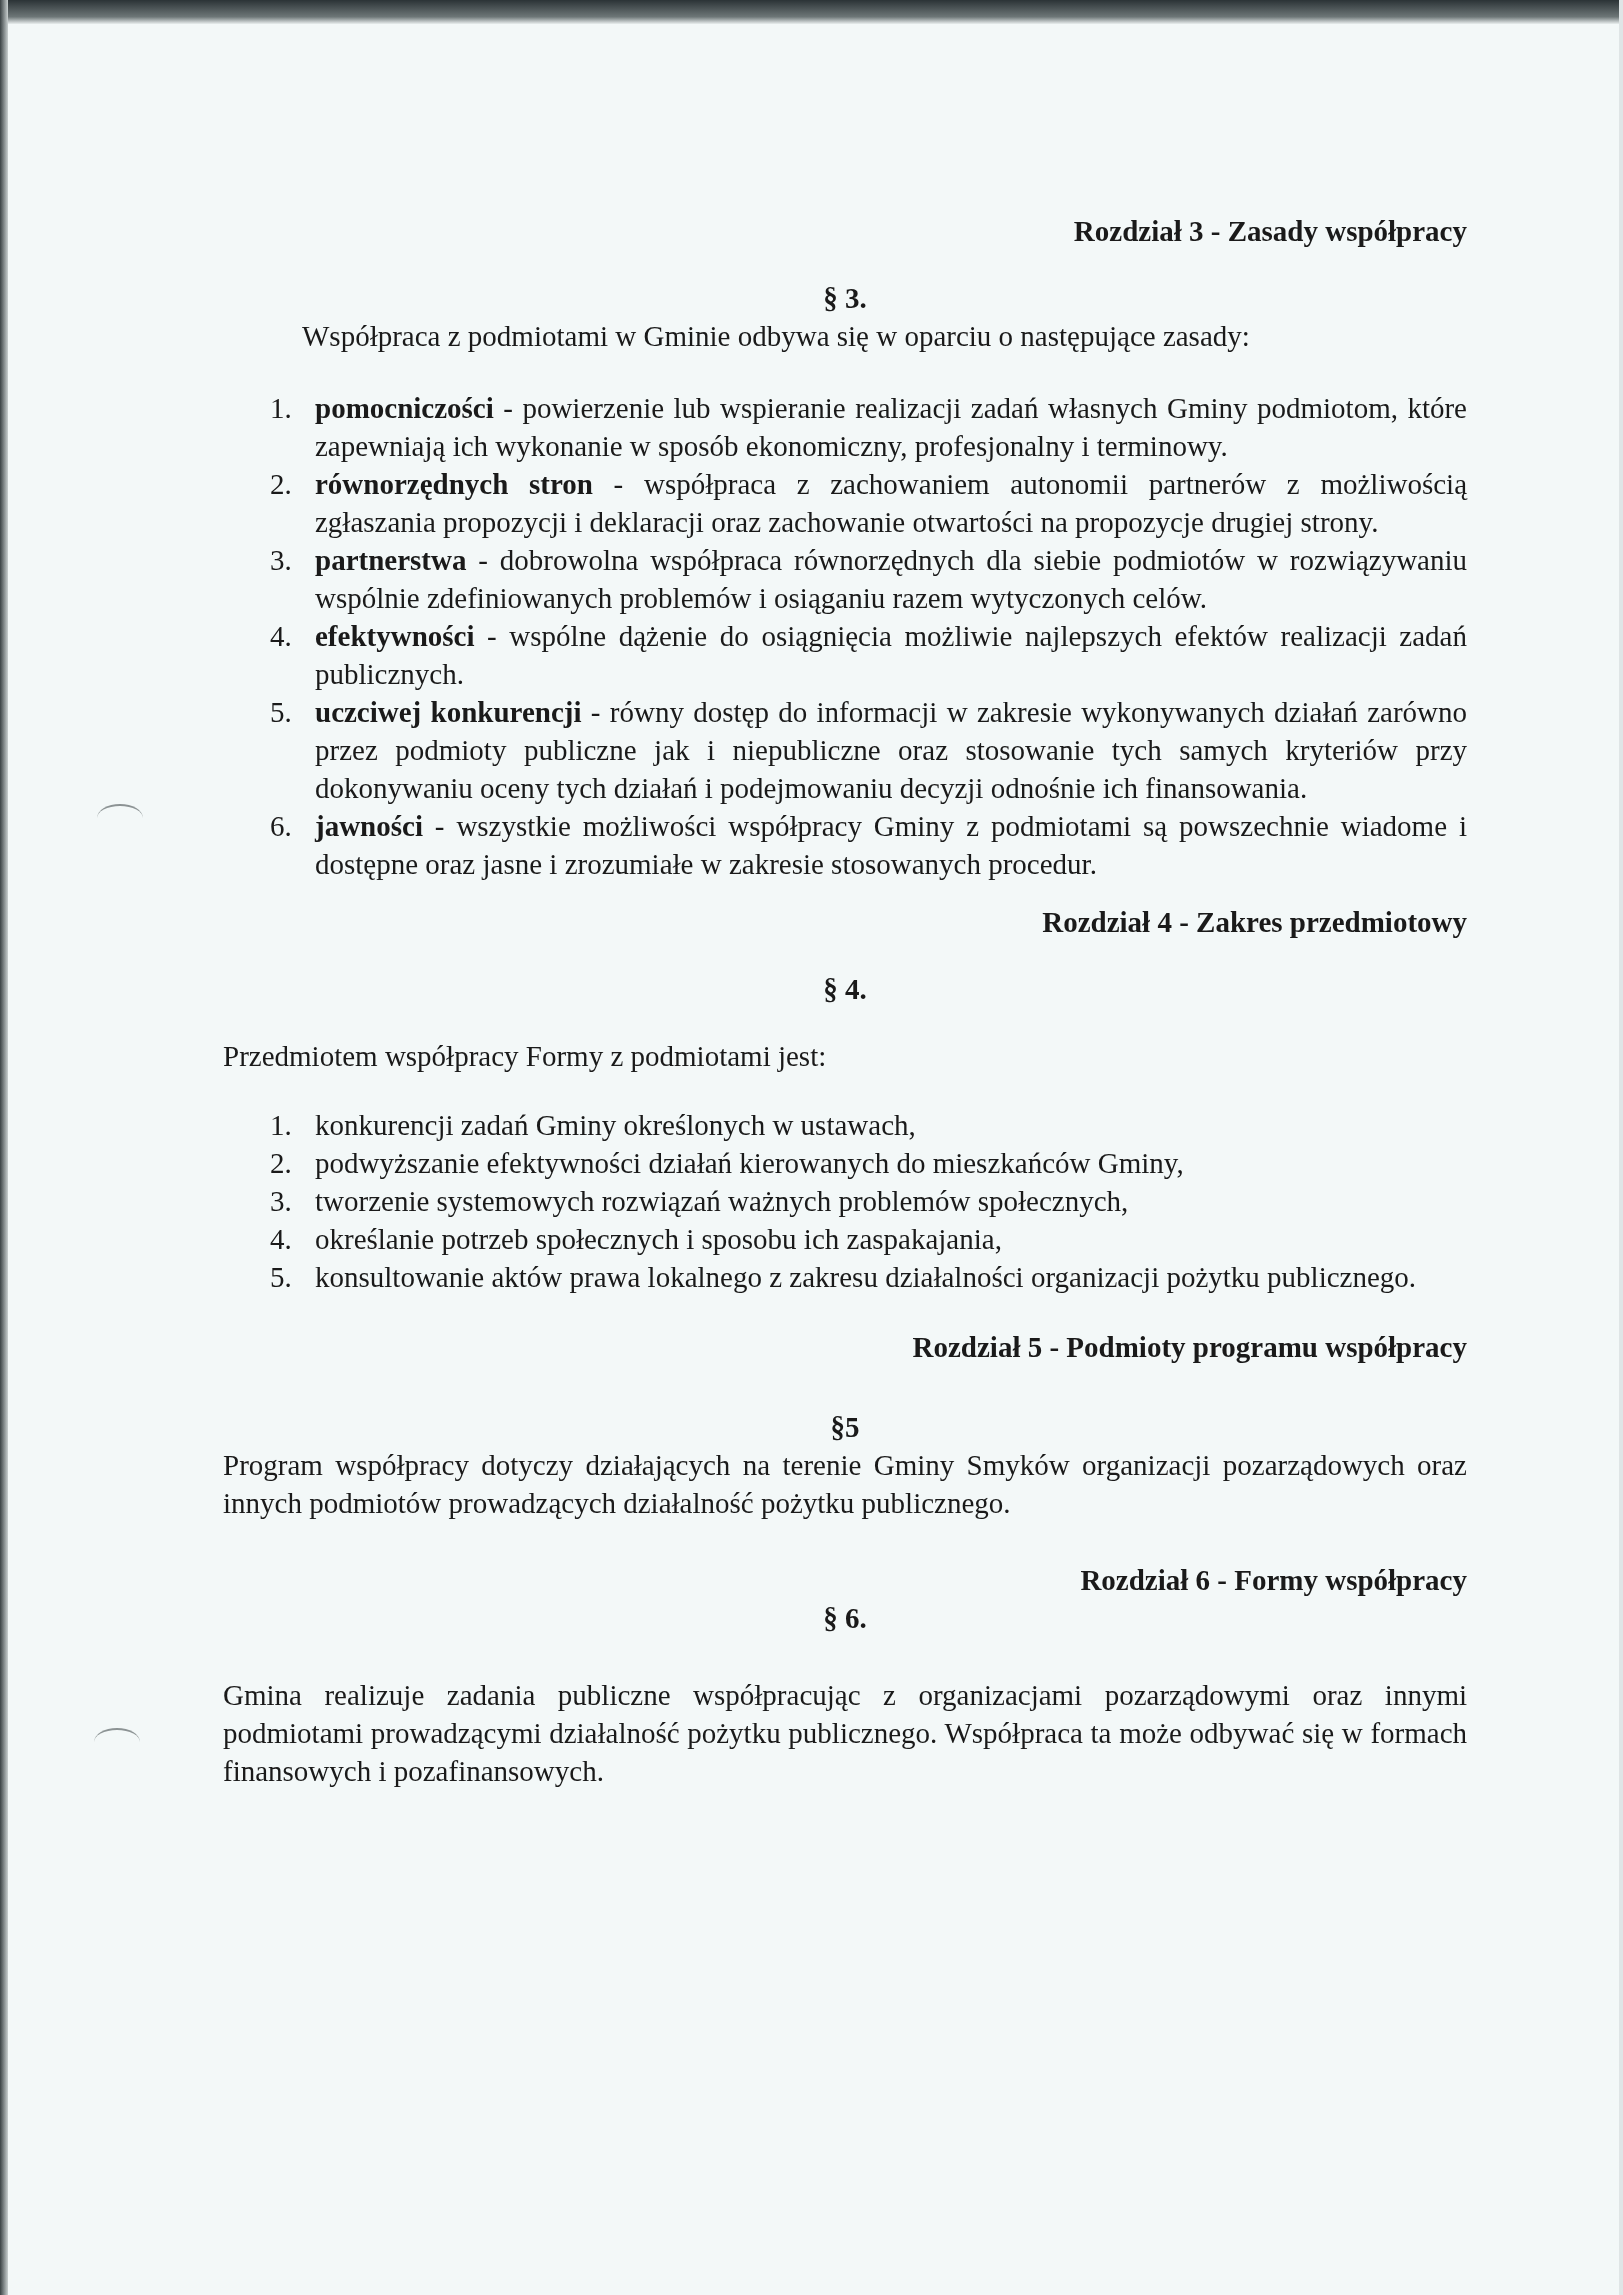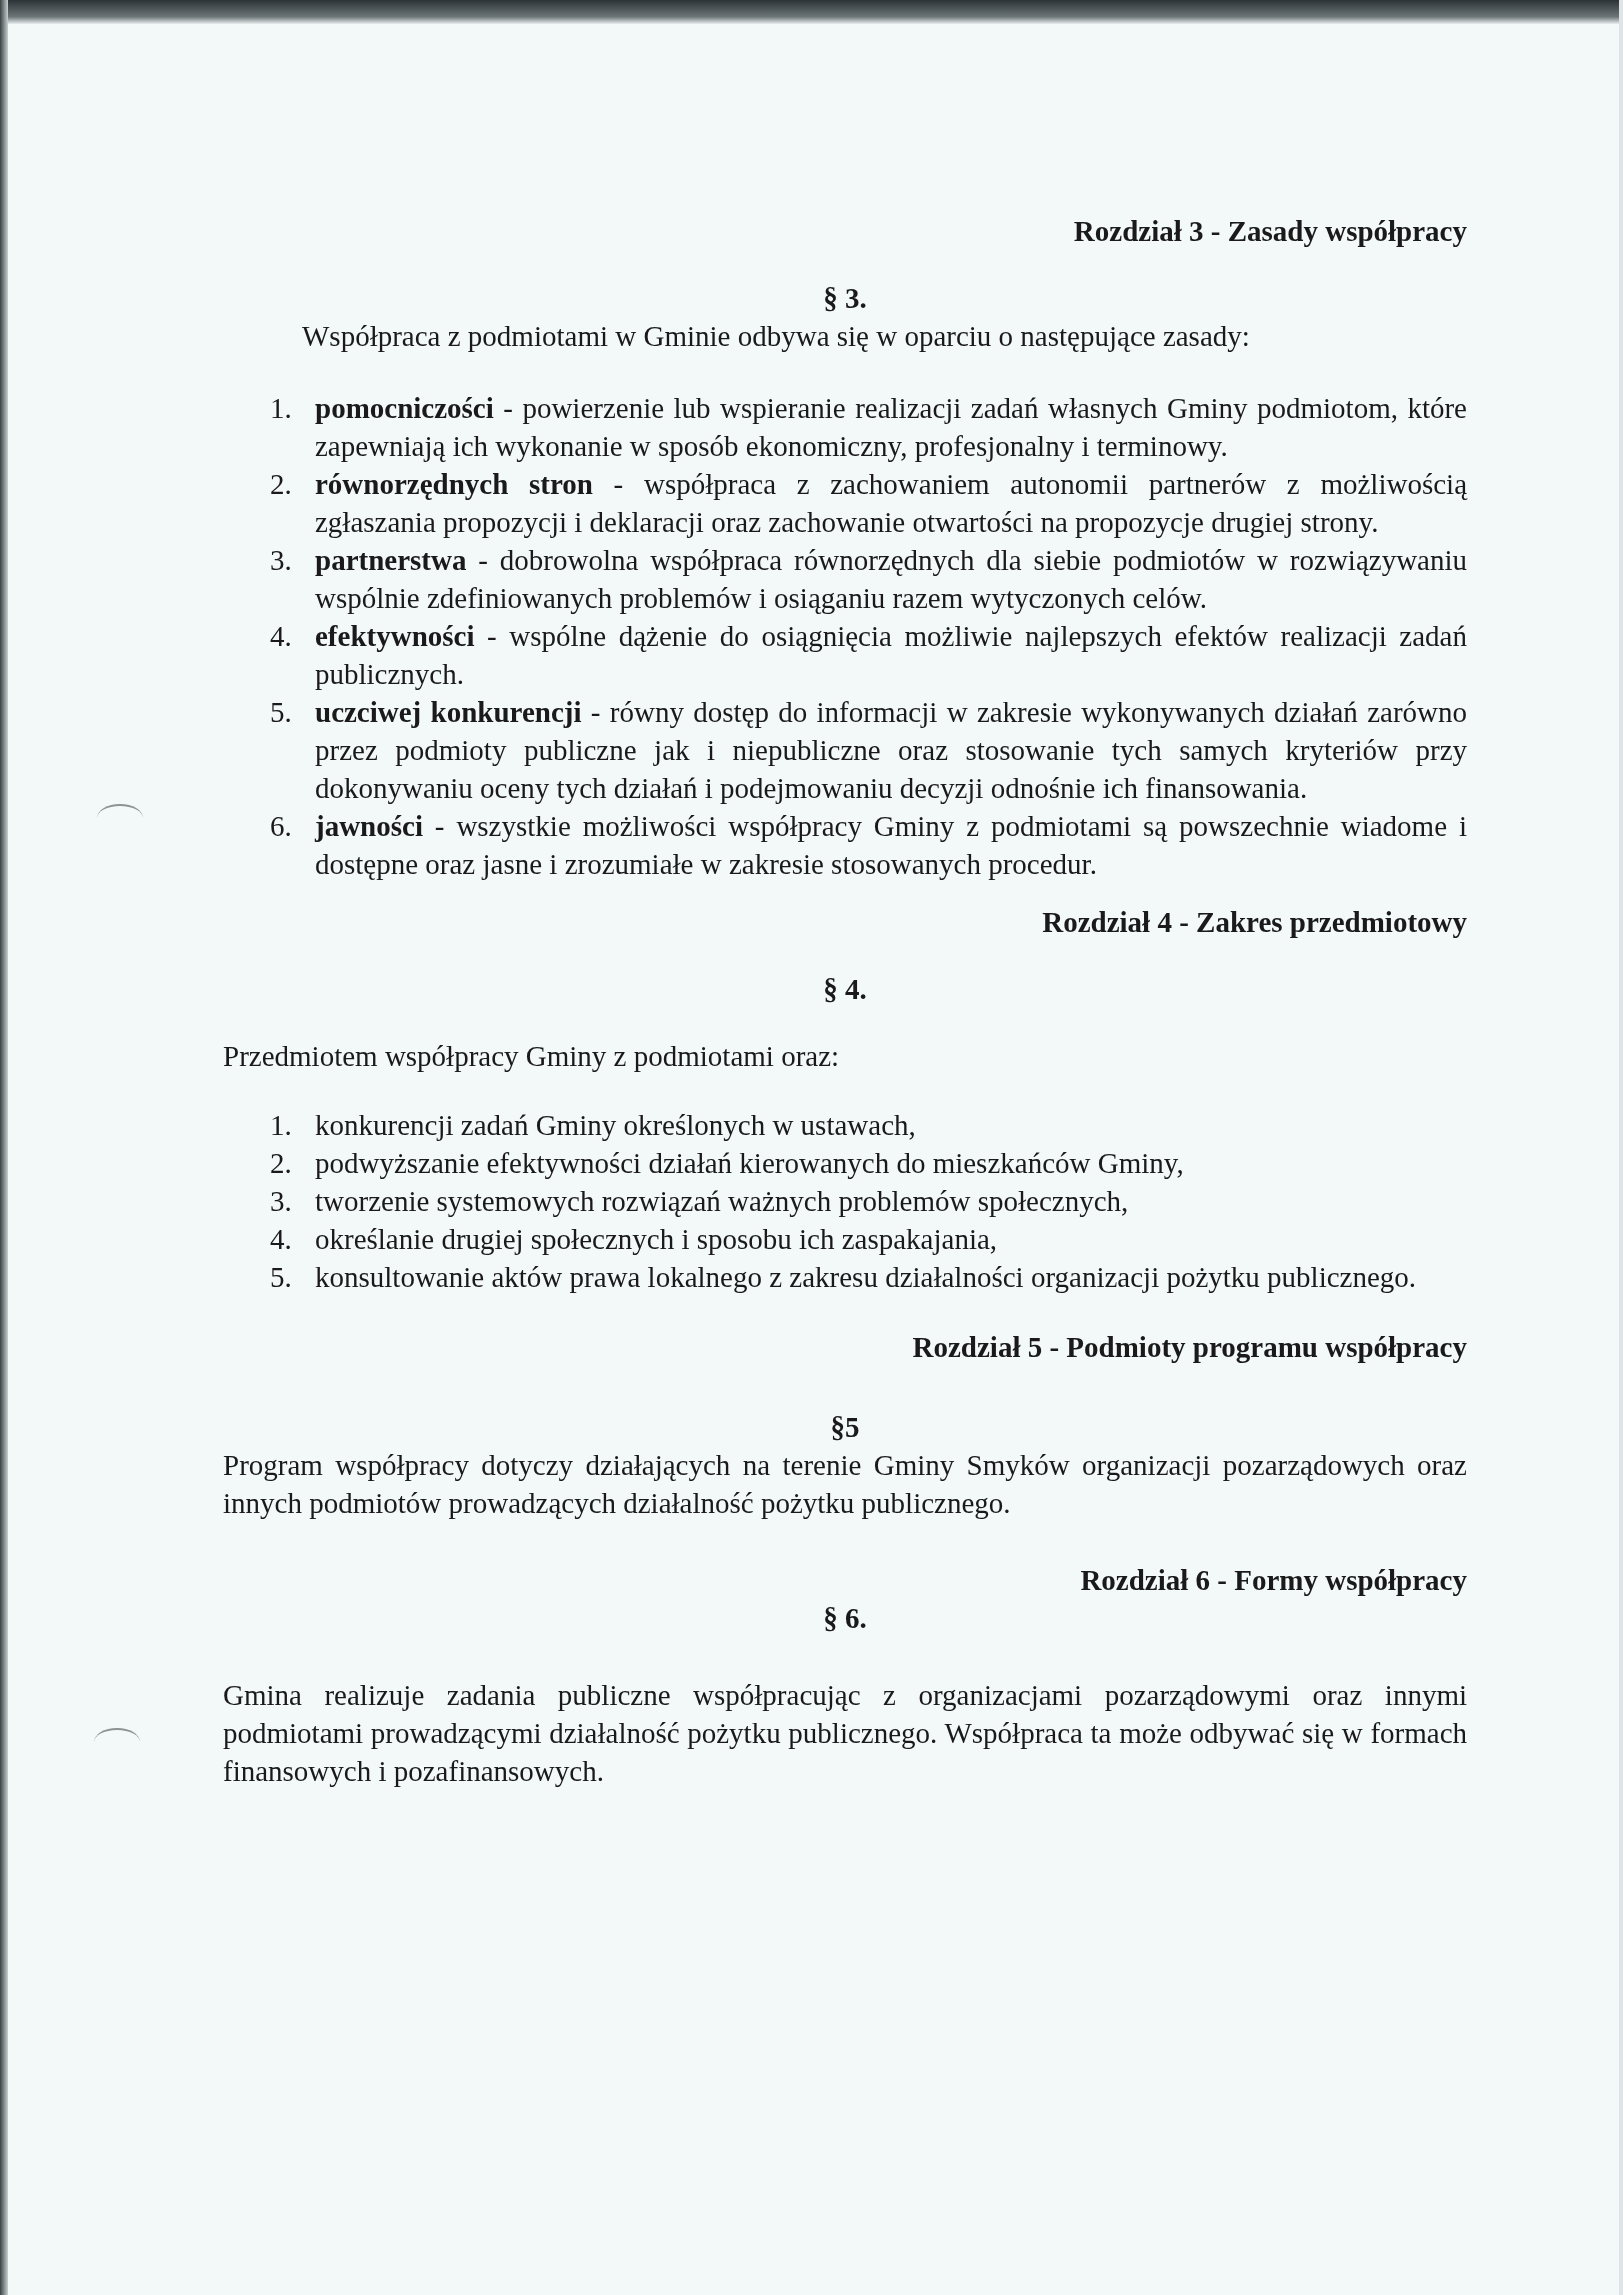--- a/index.html
+++ b/index.html
@@ -59,26 +59,26 @@
       <li><span class="num">3.</span><b>partnerstwa</b><span> - dobrowolna współpraca równorzędnych dla siebie podmiotów w rozwiązywaniu wspólnie zdefiniowanych problemów i osiąganiu razem wytyczonych celów.</span></li>
       <li><span class="num">4.</span><b>efektywności</b><span> - wspólne dążenie do osiągnięcia możliwie najlepszych efektów realizacji zadań publicznych.</span></li>
       <li><span class="num">5.</span><b>uczciwej konkurencji</b><span> - równy dostęp do informacji w zakresie wykonywanych działań zarówno przez podmioty publiczne jak i niepubliczne oraz stosowanie tych samych kryteriów przy dokonywaniu oceny tych działań i podejmowaniu decyzji odnośnie ich finansowania.</span></li>
       <li><span class="num">6.</span><b>jawności</b><span> - wszystkie możliwości współpracy Gminy z podmiotami są powszechnie wiadome i dostępne oraz jasne i zrozumiałe w zakresie stosowanych procedur.</span></li>
     </ol>
   </section>
 
   <section>
     <p class="heading" style="margin-top:20px;">Rozdział 4 - Zakres przedmiotowy</p>
     <p class="para-sign" style="margin-top:29px;">§ 4.</p>
-    <p style="margin:29px 0 0 0;">Przedmiotem współpracy Gminy z podmiotami oraz:</p>
+    <p style="margin:29px 0 0 0;">Przedmiotem współpracy Formy z podmiotami jest:</p>
     <ol class="items simple" style="margin-top:31px;">
       <li><span class="num">1.</span><span>konkurencji zadań Gminy określonych w ustawach,</span></li>
       <li><span class="num">2.</span><span>podwyższanie efektywności działań kierowanych do mieszkańców Gminy,</span></li>
       <li><span class="num">3.</span><span>tworzenie systemowych rozwiązań ważnych problemów społecznych,</span></li>
-      <li><span class="num">4.</span><span>określanie drugiej społecznych i sposobu ich zaspakajania,</span></li>
+      <li><span class="num">4.</span><span>określanie potrzeb społecznych i sposobu ich zaspakajania,</span></li>
       <li style="text-align:left;"><span class="num">5.</span><span>konsultowanie aktów prawa lokalnego z zakresu działalności organizacji pożytku publicznego.</span></li>
     </ol>
   </section>
 
   <section>
     <p class="heading" style="margin-top:32px;">Rozdział 5 - Podmioty programu współpracy</p>
     <p class="para-sign" style="margin-top:42px;">§5</p>
     <p class="justify">Program współpracy dotyczy działających na terenie Gminy Smyków organizacji pozarządowych oraz innych podmiotów prowadzących działalność pożytku publicznego.</p>
   </section>
 

